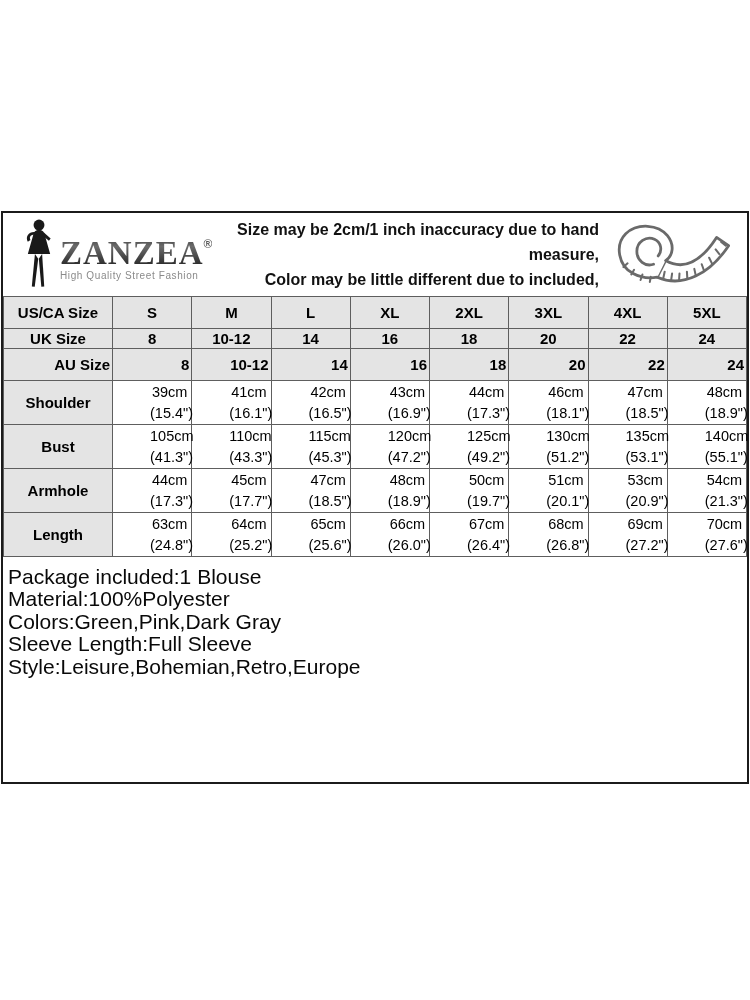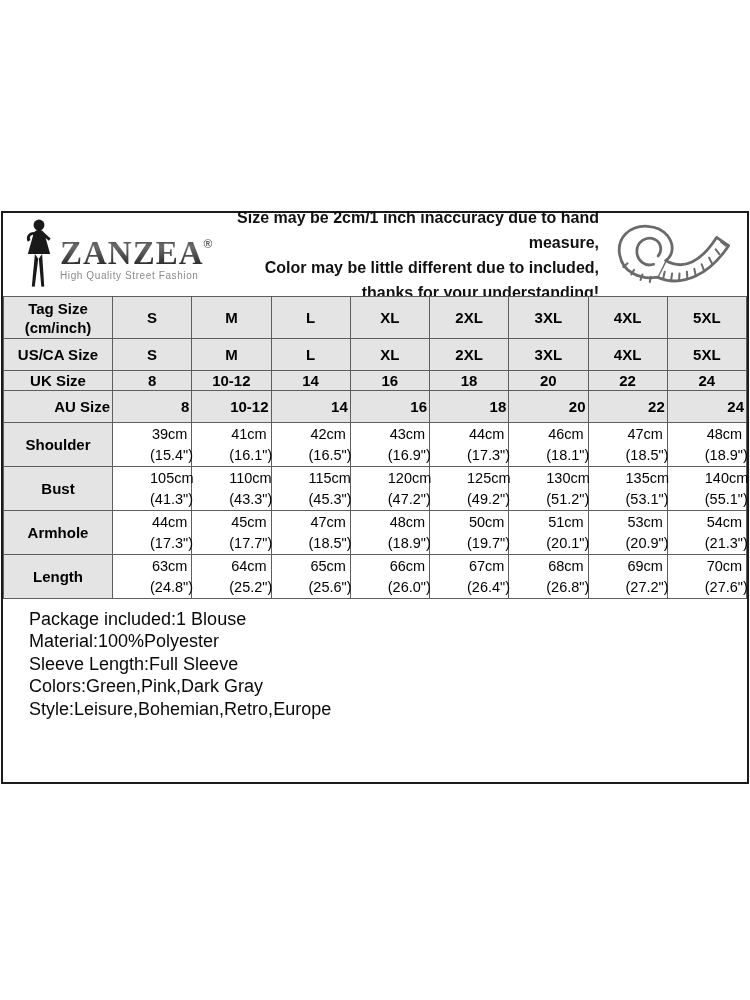--- a/index.html
+++ b/index.html
@@ -112,24 +112,23 @@
   }
   .r0 td { height: 42px; }
   .r1 td { height: 32px; }
   .r2 td { height: 14px; }
   .r3 td { height: 32px; text-align: right; }
   .measure-row td { height: 44px; }
   
   .footer-notes {
     flex: 1;
     padding: 9px 6px 0 5px;
-    font-size: 18px;
+    font-size: 21px;
     line-height: 22.4px;
     color: #090909;
-    margin-left: 21px;
   }
 </style>
 </head>
 <body>
 
 <div class="sheet">
 
   <div class="header-band">
     <div class="logo-block">
       <span class="logo-figure">
@@ -144,21 +143,20 @@
       </span>
       <span class="logo-textcol">
         <span class="logo-word"><span>ZANZEA</span><span class="logo-reg">®</span></span>
         <span class="logo-tagline">High Quality Street Fashion</span>
       </span>
     </div>
 
     <div class="disclaimer">
       <div>Size may be 2cm/1 inch inaccuracy due to hand measure,</div>
       <div>Color may be little different due to included,</div>
-      <div>thanks for your understanding!</div>
     </div>
 
     <div class="tape-block">
       <svg width="124" height="76" viewBox="0 0 132 82" aria-hidden="true">
         <g fill="none" stroke="#6a6a6a" stroke-width="3" stroke-linejoin="round" stroke-linecap="round">
           <path d="M58 47 C 76 57, 95 50, 113 22 L 126 31 C 106 61, 77 77, 49 65 Z" fill="#ffffff"></path>
           <path d="M58 47 C 66 42, 68 30, 60 20 C 50 8, 28 6, 15 18 C 3 30, 7 53, 23 61 C 32 66, 43 66, 49 65" fill="#ffffff"></path>
           <path d="M45 51 C 36 54, 27 47, 27 37 C 27 27, 37 20, 46 24 C 53 27, 55 36, 50 42" fill="none"></path>
           <path d="M57 59 L55.5 66 M65 61 L64 68 M73 61 L72.5 69 M81 59 L81.5 67 M89 56 L90.5 63 M97 51 L99.5 58 M105 44 L108 50 M112 35 L116 40 M118 27 L123 31" stroke-width="2.2"></path>
           <path d="M17 50 L12.5 54 M24 57 L21 62 M33 62 L31 68 M42 64.5 L41 70" stroke-width="2.2"></path>
@@ -173,32 +171,20 @@
       <col>
         <col>
         <col>
         <col>
         <col>
         <col>
         <col>
         <col>
     </colgroup>
     <tbody>
-      <tr class="size-row r0">
-        <td class="label-cell">Tag Size
-(cm/inch)</td>
-        <td class="data-cell">S</td>
-        <td class="data-cell">M</td>
-        <td class="data-cell">L</td>
-        <td class="data-cell">XL</td>
-        <td class="data-cell">2XL</td>
-        <td class="data-cell">3XL</td>
-        <td class="data-cell">4XL</td>
-        <td class="data-cell">5XL</td>
-      </tr>
       <tr class="size-row r1">
         <td class="label-cell">US/CA Size</td>
         <td class="data-cell">S</td>
         <td class="data-cell">M</td>
         <td class="data-cell">L</td>
         <td class="data-cell">XL</td>
         <td class="data-cell">2XL</td>
         <td class="data-cell">3XL</td>
         <td class="data-cell">4XL</td>
         <td class="data-cell">5XL</td>
@@ -300,18 +286,18 @@
 (27.2")</td>
         <td class="data-cell">70cm
 (27.6")</td>
       </tr>
     </tbody>
   </table>
 
   <div class="footer-notes">
     <div>Package included:1 Blouse</div>
     <div>Material:100%Polyester</div>
+    <div>Colors:Green,Pink,Dark Gray</div>
     <div>Sleeve Length:Full Sleeve</div>
-    <div>Colors:Green,Pink,Dark Gray</div>
     <div>Style:Leisure,Bohemian,Retro,Europe</div>
   </div>
 
 </div>
 
 </body></html>

